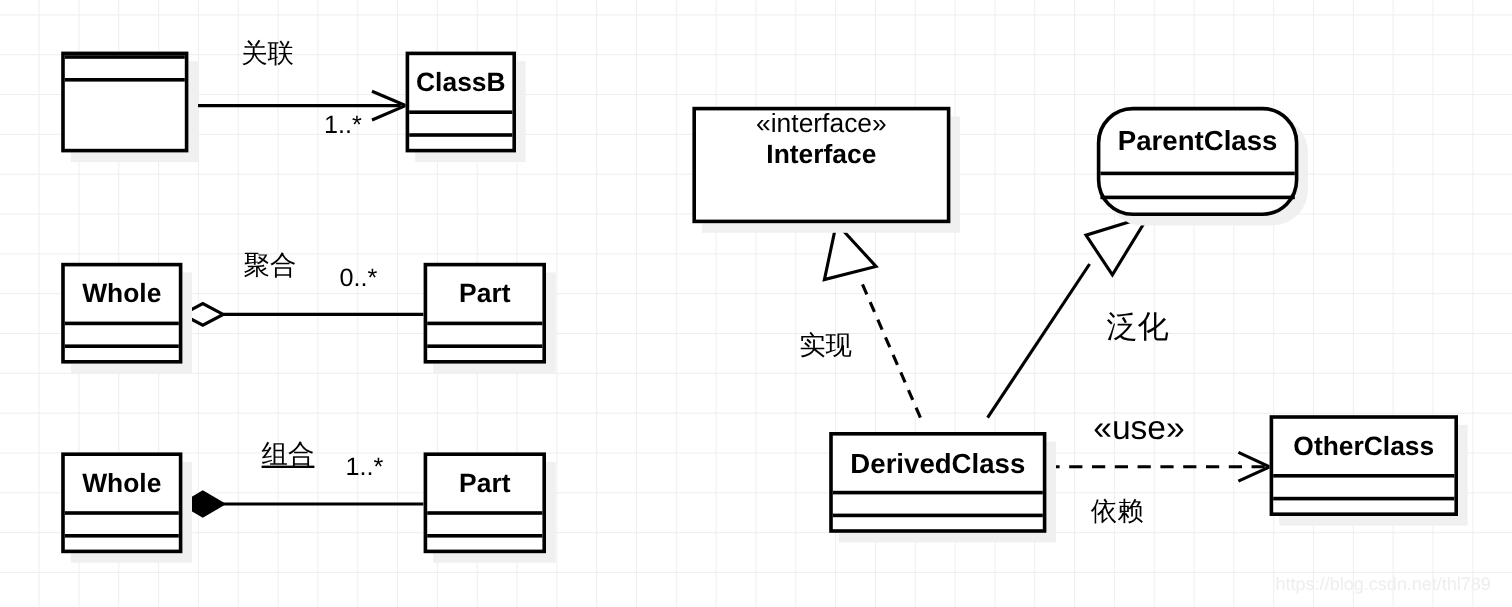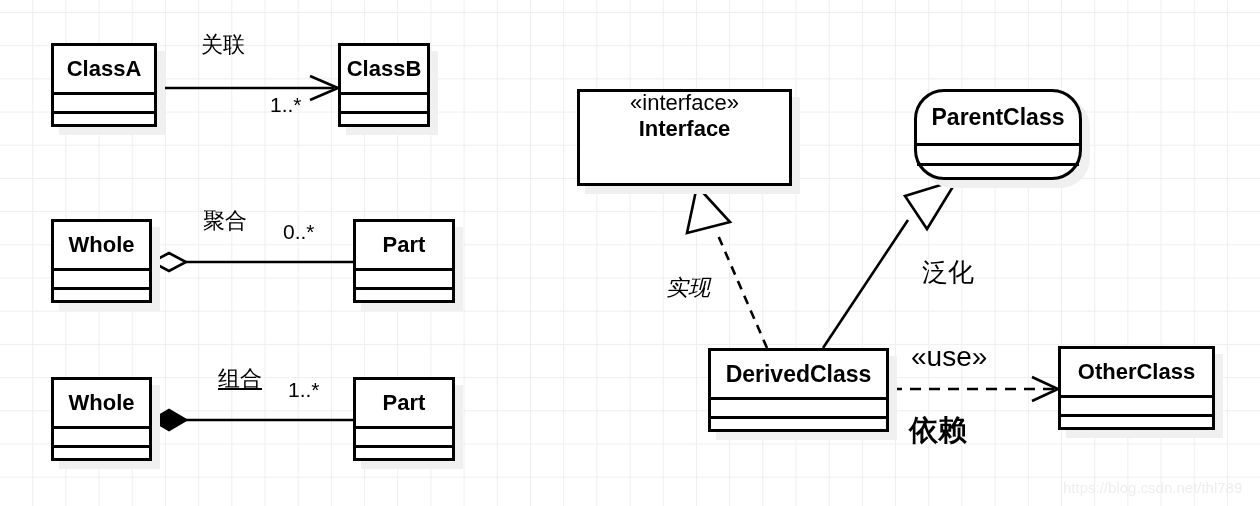--- a/index.html
+++ b/index.html
@@ -104,23 +104,20 @@
       <polygon points="957,180 905,196 927,229" fill="#ffffff" stroke="#000" stroke-width="2.6"></polygon>
     </g>
 
     <g>
       <line x1="872" y1="389" x2="1054" y2="389" stroke="#000" stroke-width="2.6" stroke-dasharray="11,8"></line>
       <polyline points="1032,377 1058,389 1032,401" fill="none" stroke="#000" stroke-width="2.6"></polyline>
     </g>
   </svg>
 
   <div class="uml-box" style="left:51px; top:43px; width:106px; height:84px;">
-    <div class="uml-name" style="height:46px; font-size:22px;">
-      <span>ClassA</span>
-    </div>
     <div class="uml-compartment" style="height:19px;"></div>
     <div class="uml-compartment" style="height:19px;"></div>
   </div>
 
   <div class="uml-box" style="left:338px; top:43px; width:92px; height:84px;">
     <div class="uml-name" style="height:46px; font-size:22px;">
       <span>ClassB</span>
     </div>
     <div class="uml-compartment" style="height:19px;"></div>
     <div class="uml-compartment" style="height:19px;"></div>
@@ -175,38 +172,38 @@
   </div>
 
   <div class="uml-box" style="left:914px; top:89px; width:168px; height:91px;border-radius:30px;">
     <div class="uml-name" style="height:51px; font-size:23px;">
       <span>ParentClass</span>
     </div>
     <div class="uml-compartment" style="height:20px;"></div>
     <div class="uml-compartment" style="height:20px;"></div>
   </div>
 
-  <div class="uml-box" style="left:691px; top:348px; width:181px; height:84px;margin-left:17px;">
+  <div class="uml-box" style="left:691px; top:360px; width:181px; height:84px;">
     <div class="uml-name" style="height:46px; font-size:23px;">
       <span>DerivedClass</span>
     </div>
     <div class="uml-compartment" style="height:19px;"></div>
     <div class="uml-compartment" style="height:19px;"></div>
   </div>
 
   <div class="uml-box" style="left:1058px; top:346px; width:157px; height:84px;">
     <div class="uml-name" style="height:46px; font-size:22px;">
       <span>OtherClass</span>
     </div>
     <div class="uml-compartment" style="height:19px;"></div>
     <div class="uml-compartment" style="height:19px;"></div>
   </div>
 
-  <div class="edge-label" style="left:666px; top:273px; font-size:22px;font-style:italic;">实现</div>
+  <div class="edge-label" style="left:666px; top:273px; font-size:22px;">实现</div>
 
   <div class="edge-label" style="left:922px; top:255px; font-size:26px;">泛化</div>
 
   <div class="edge-label" style="left:911px; top:341px; font-size:28px;">«use»</div>
-  <div class="edge-label" style="left:909px; top:411px; font-size:29px;font-weight:bold;">依赖</div>
+  <div class="edge-label" style="left:909px; top:411px; font-size:22px;">依赖</div>
 
   <div class="watermark" style="left:1063px; top:479px;">https://blog.csdn.net/thl789</div>
 
 </div>
 
 </body></html>

